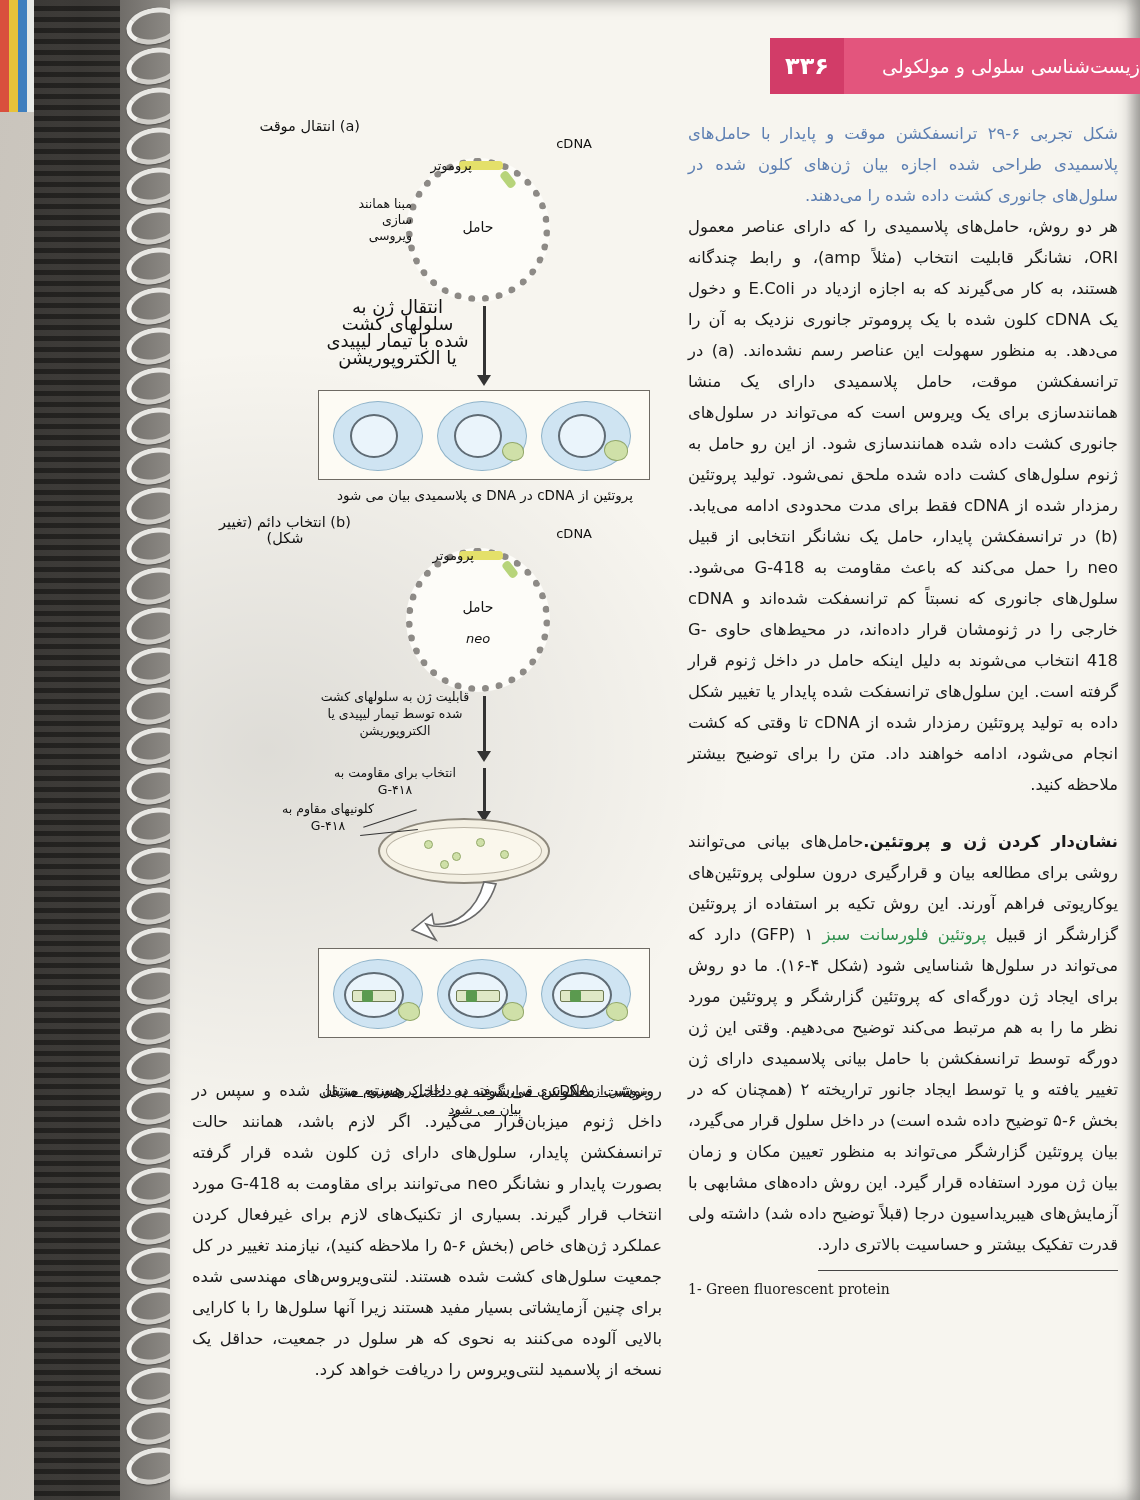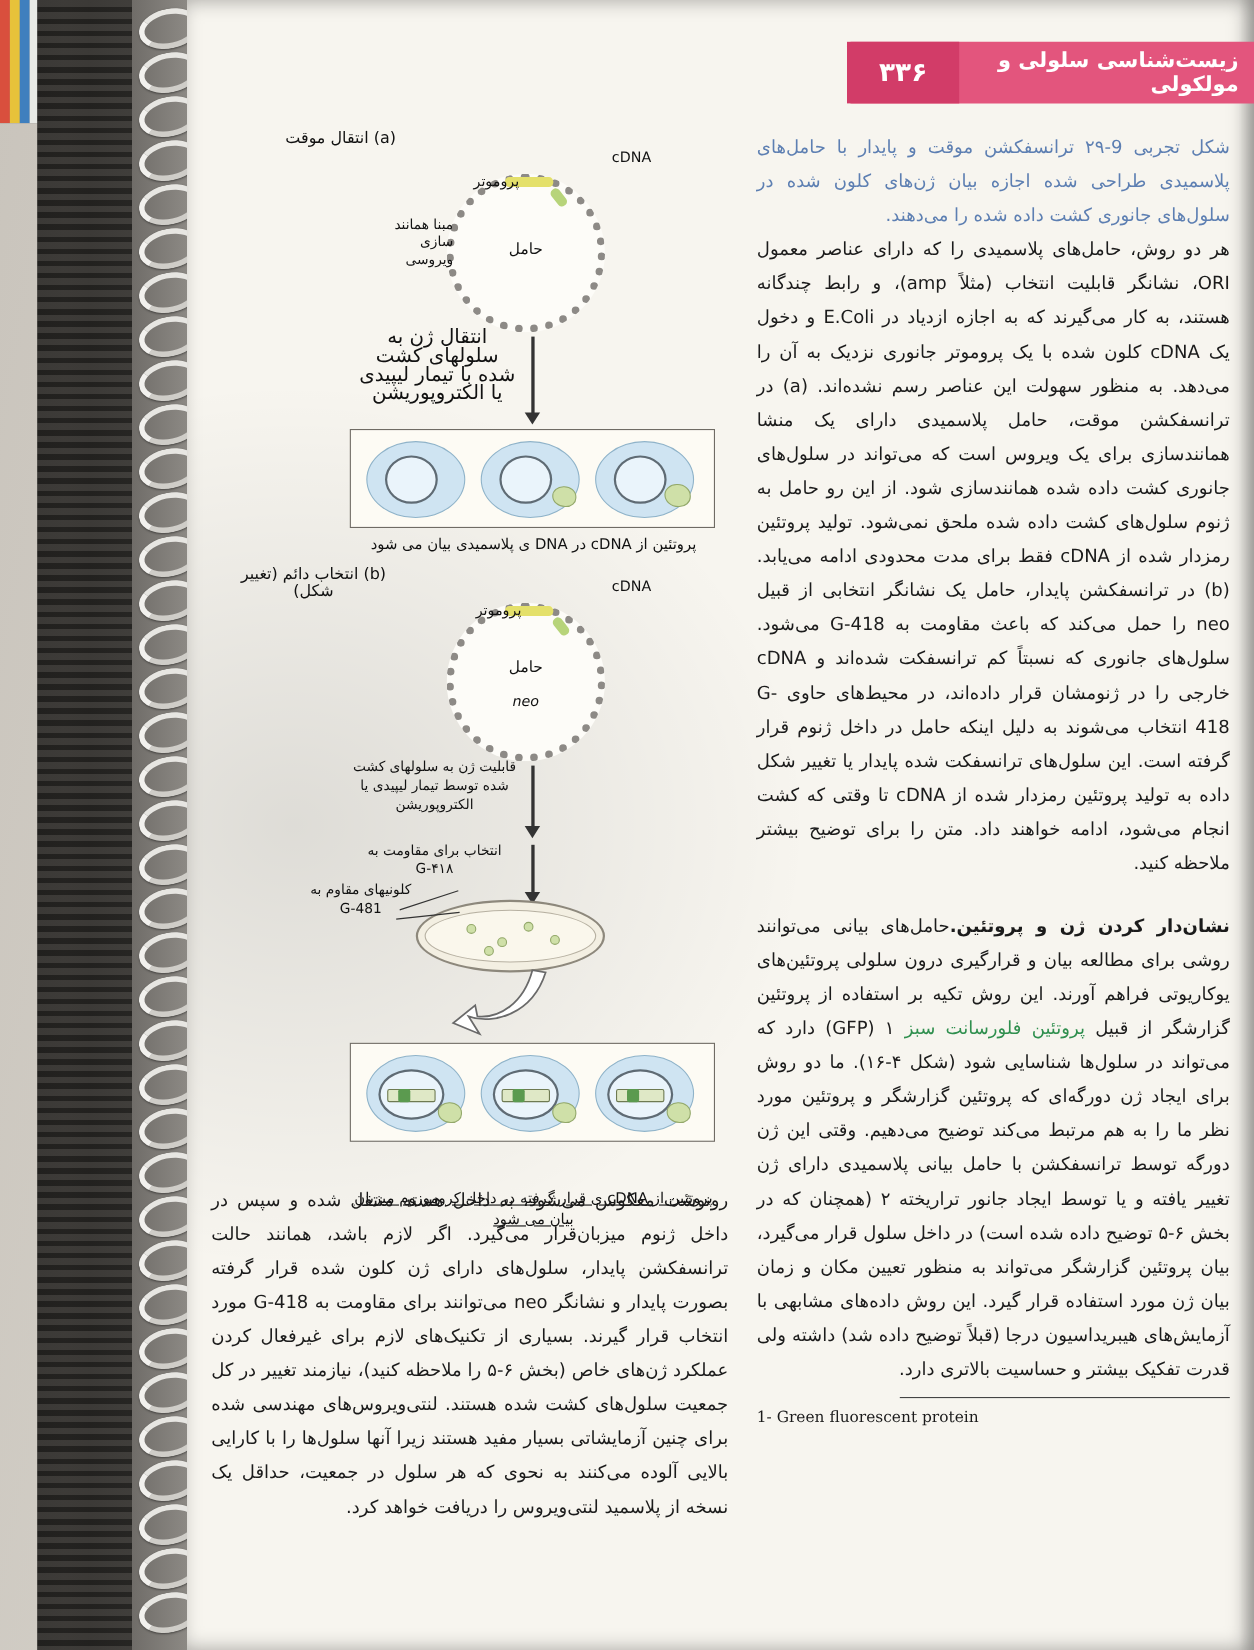--- a/index.html
+++ b/index.html
@@ -63,28 +63,28 @@
   }
 
   
   .hdr{
     position:absolute;right:0;top:38px;width:370px;height:56px;
     background:#e3557d;
     display:flex;align-items:center;justify-content:flex-start;
     border-radius:4px 0 0 4px;
   }
   .hdr-pagenum{
-    width:102px;height:56px;background:#d23c68;color:#fff;
+    width:74px;height:56px;background:#d23c68;color:#fff;
     display:flex;align-items:center;justify-content:center;
     font-size:24px;font-weight:bold;font-family:"DejaVu Sans",sans-serif;
     order:2;
   }
   .hdr-title{
-    flex:1;color:#fff;font-size:19px;font-weight:bold;text-align:right;
-    padding-right:14px;order:1;letter-spacing:.2px;
+    flex:1;color:#fff;font-size:19px;font-weight:normal;text-align:right;
+    order:1;letter-spacing:.2px;
   }
 
   
   .col-right{
     position:absolute;right:22px;top:118px;width:430px;
   }
   .col-left{
     position:absolute;left:22px;top:118px;width:470px;
   }
 
@@ -241,21 +241,21 @@
 <div class="page">
   <div class="page-inner"></div>
   <div class="page-shade-right"></div>
 
   <div class="hdr">
     <div class="hdr-title">زیست‌شناسی سلولی و مولکولی</div>
     <div class="hdr-pagenum">۳۳۶</div>
   </div>
 
   <div class="col-right">
-    <div class="para caption-ref">شکل تجربی 9-۲۹ ترانسفکشن موقت و پایدار با حامل‌های پلاسمیدی طراحی شده اجازه بیان ژن‌های کلون شده در سلول‌های جانوری کشت داده شده را می‌دهند.</div>
+    <div class="para caption-ref">شکل تجربی ۶-۲۹ ترانسفکشن موقت و پایدار با حامل‌های پلاسمیدی طراحی شده اجازه بیان ژن‌های کلون شده در سلول‌های جانوری کشت داده شده را می‌دهند.</div>
     <div class="para">هر دو روش، حامل‌های پلاسمیدی را که دارای عناصر معمول ORI، نشانگر قابلیت انتخاب (مثلاً amp)، و رابط چندگانه هستند، به کار می‌گیرند که به اجازه ازدیاد در E.Coli و دخول یک cDNA کلون شده با یک پروموتر جانوری نزدیک به آن را می‌دهد. به منظور سهولت این عناصر رسم نشده‌اند. (a) در ترانسفکشن موقت، حامل پلاسمیدی دارای یک منشا همانندسازی برای یک ویروس است که می‌تواند در سلول‌های جانوری کشت داده شده همانندسازی شود. از این رو حامل به ژنوم سلول‌های کشت داده شده ملحق نمی‌شود. تولید پروتئین رمزدار شده از cDNA فقط برای مدت محدودی ادامه می‌یابد. (b) در ترانسفکشن پایدار، حامل یک نشانگر انتخابی از قبیل neo را حمل می‌کند که باعث مقاومت به G-418 می‌شود. سلول‌های جانوری که نسبتاً کم ترانسفکت شده‌اند و cDNA خارجی را در ژنومشان قرار داده‌اند، در محیط‌های حاوی G-418 انتخاب می‌شوند به دلیل اینکه حامل در داخل ژنوم قرار گرفته است. این سلول‌های ترانسفکت شده پایدار یا تغییر شکل داده به تولید پروتئین رمزدار شده از cDNA تا وقتی که کشت انجام می‌شود، ادامه خواهند داد. متن را برای توضیح بیشتر ملاحظه کنید.</div>
     <div class="gap"></div>
     <div class="para">
       <span class="lead">نشان‌دار کردن ژن و پروتئین.</span><span>حامل‌های بیانی می‌توانند روشی برای مطالعه بیان و قرارگیری درون سلولی پروتئین‌های یوکاریوتی فراهم آورند. این روش تکیه بر استفاده از پروتئین گزارشگر از قبیل </span><span class="green">پروتئین فلورسانت سبز</span><span> ۱ (GFP) دارد که می‌تواند در سلول‌ها شناسایی شود (شکل ۴-۱۶). ما دو روش برای ایجاد ژن دورگه‌ای که پروتئین گزارشگر و پروتئین مورد نظر ما را به هم مرتبط می‌کند توضیح می‌دهیم. وقتی این ژن دورگه توسط ترانسفکشن با حامل بیانی پلاسمیدی دارای ژن تغییر یافته و یا توسط ایجاد جانور تراریخته ۲ (همچنان که در بخش ۶-۵ توضیح داده شده است) در داخل سلول قرار می‌گیرد، بیان پروتئین گزارشگر می‌تواند به منظور تعیین مکان و زمان بیان ژن مورد استفاده قرار گیرد. این روش داده‌های مشابهی با آزمایش‌های هیبریداسیون درجا (قبلاً توضیح داده شد) داشته ولی قدرت تفکیک بیشتر و حساسیت بالاتری دارد.</span>
     </div>
 
     <div class="footnote-rule"></div>
     <div class="footnote">1- Green fluorescent protein</div>
   </div>
 
@@ -310,21 +310,21 @@
     <div class="dish" style="right:120px;top:700px;">
       <div class="rim"></div>
       <div class="dot" style="left:44px;top:20px;"></div>
       <div class="dot" style="left:72px;top:32px;"></div>
       <div class="dot" style="left:96px;top:18px;"></div>
       <div class="dot" style="left:120px;top:30px;"></div>
       <div class="dot" style="left:60px;top:40px;"></div>
     </div>
     <div class="thinline" style="right:252px;top:700px;width:56px;transform:rotate(-18deg);"></div>
     <div class="thinline" style="right:252px;top:714px;width:58px;transform:rotate(-6deg);"></div>
-    <div class="fig-label" style="right:296px;top:682px;width:92px;font-size:12.5px;line-height:17px;">کلونیهای مقاوم به G-481</div>
+    <div class="fig-label" style="right:296px;top:682px;width:92px;font-size:12.5px;line-height:17px;">کلونیهای مقاوم به G-۴۱۸</div>
 
     <svg style="position:absolute;right:150px;top:760px;" width="110" height="80">
       <path d="M86,6 C74,44 38,54 16,46 L26,62 L2,52 L22,36 L24,46 C44,48 66,34 74,4 Z" fill="#ffffff" stroke="#6a6a6a" stroke-width="1.6"></path>
     </svg>
 
     <div class="cellbox" style="right:20px;top:830px;width:330px;height:88px;">
       <div class="cell" style="left:14px;top:10px;width:88px;height:68px;">
         <div class="nucleus" style="left:10px;top:12px;width:56px;height:42px;">
           <div class="chromo" style="left:6px;top:16px;width:42px;">
               <b></b>

